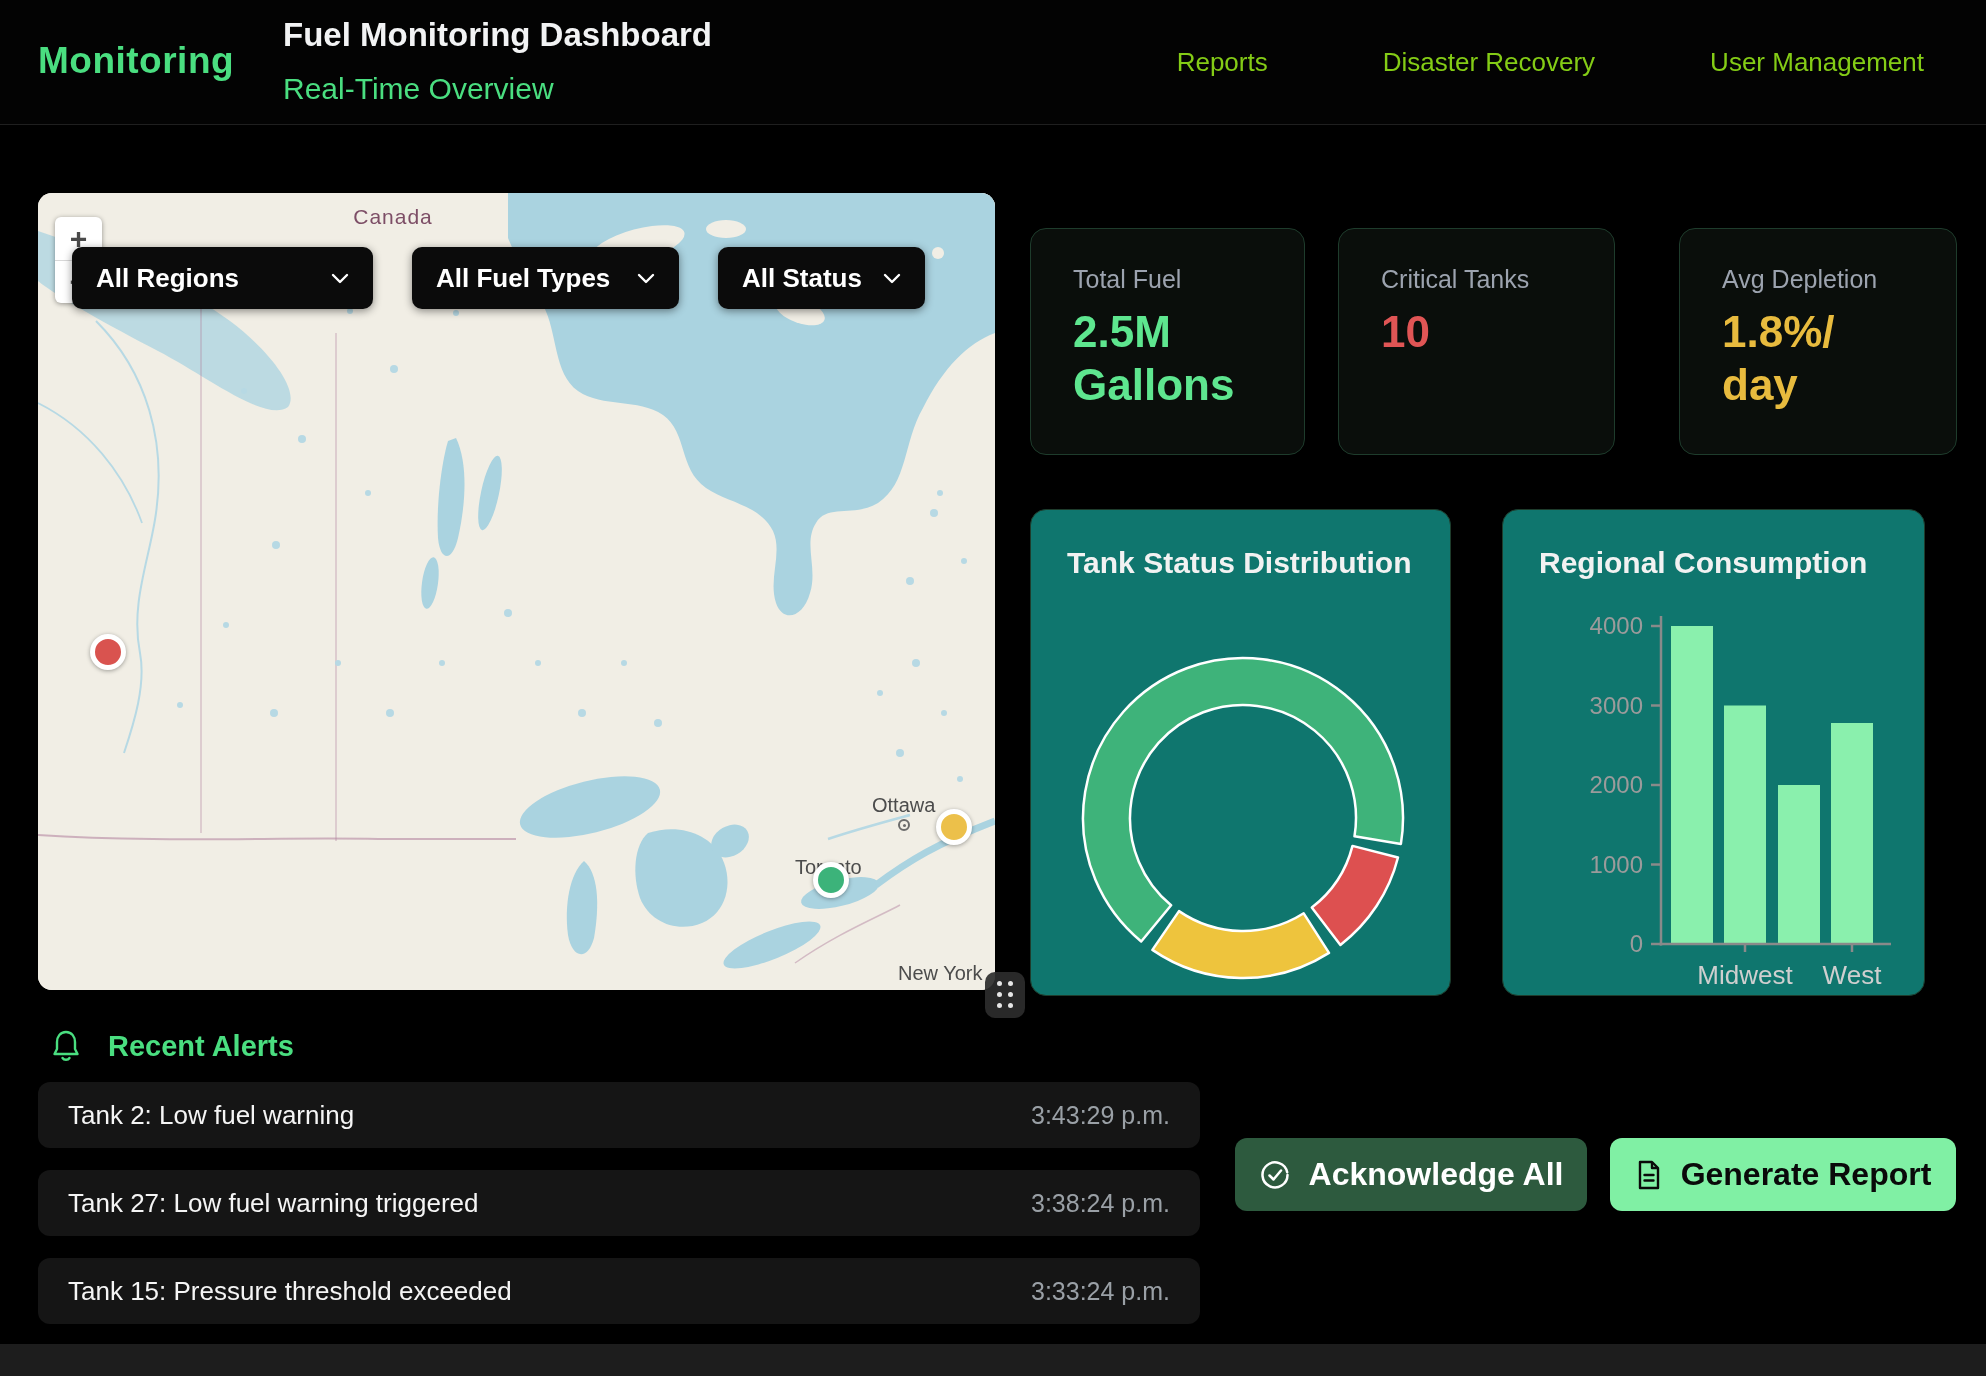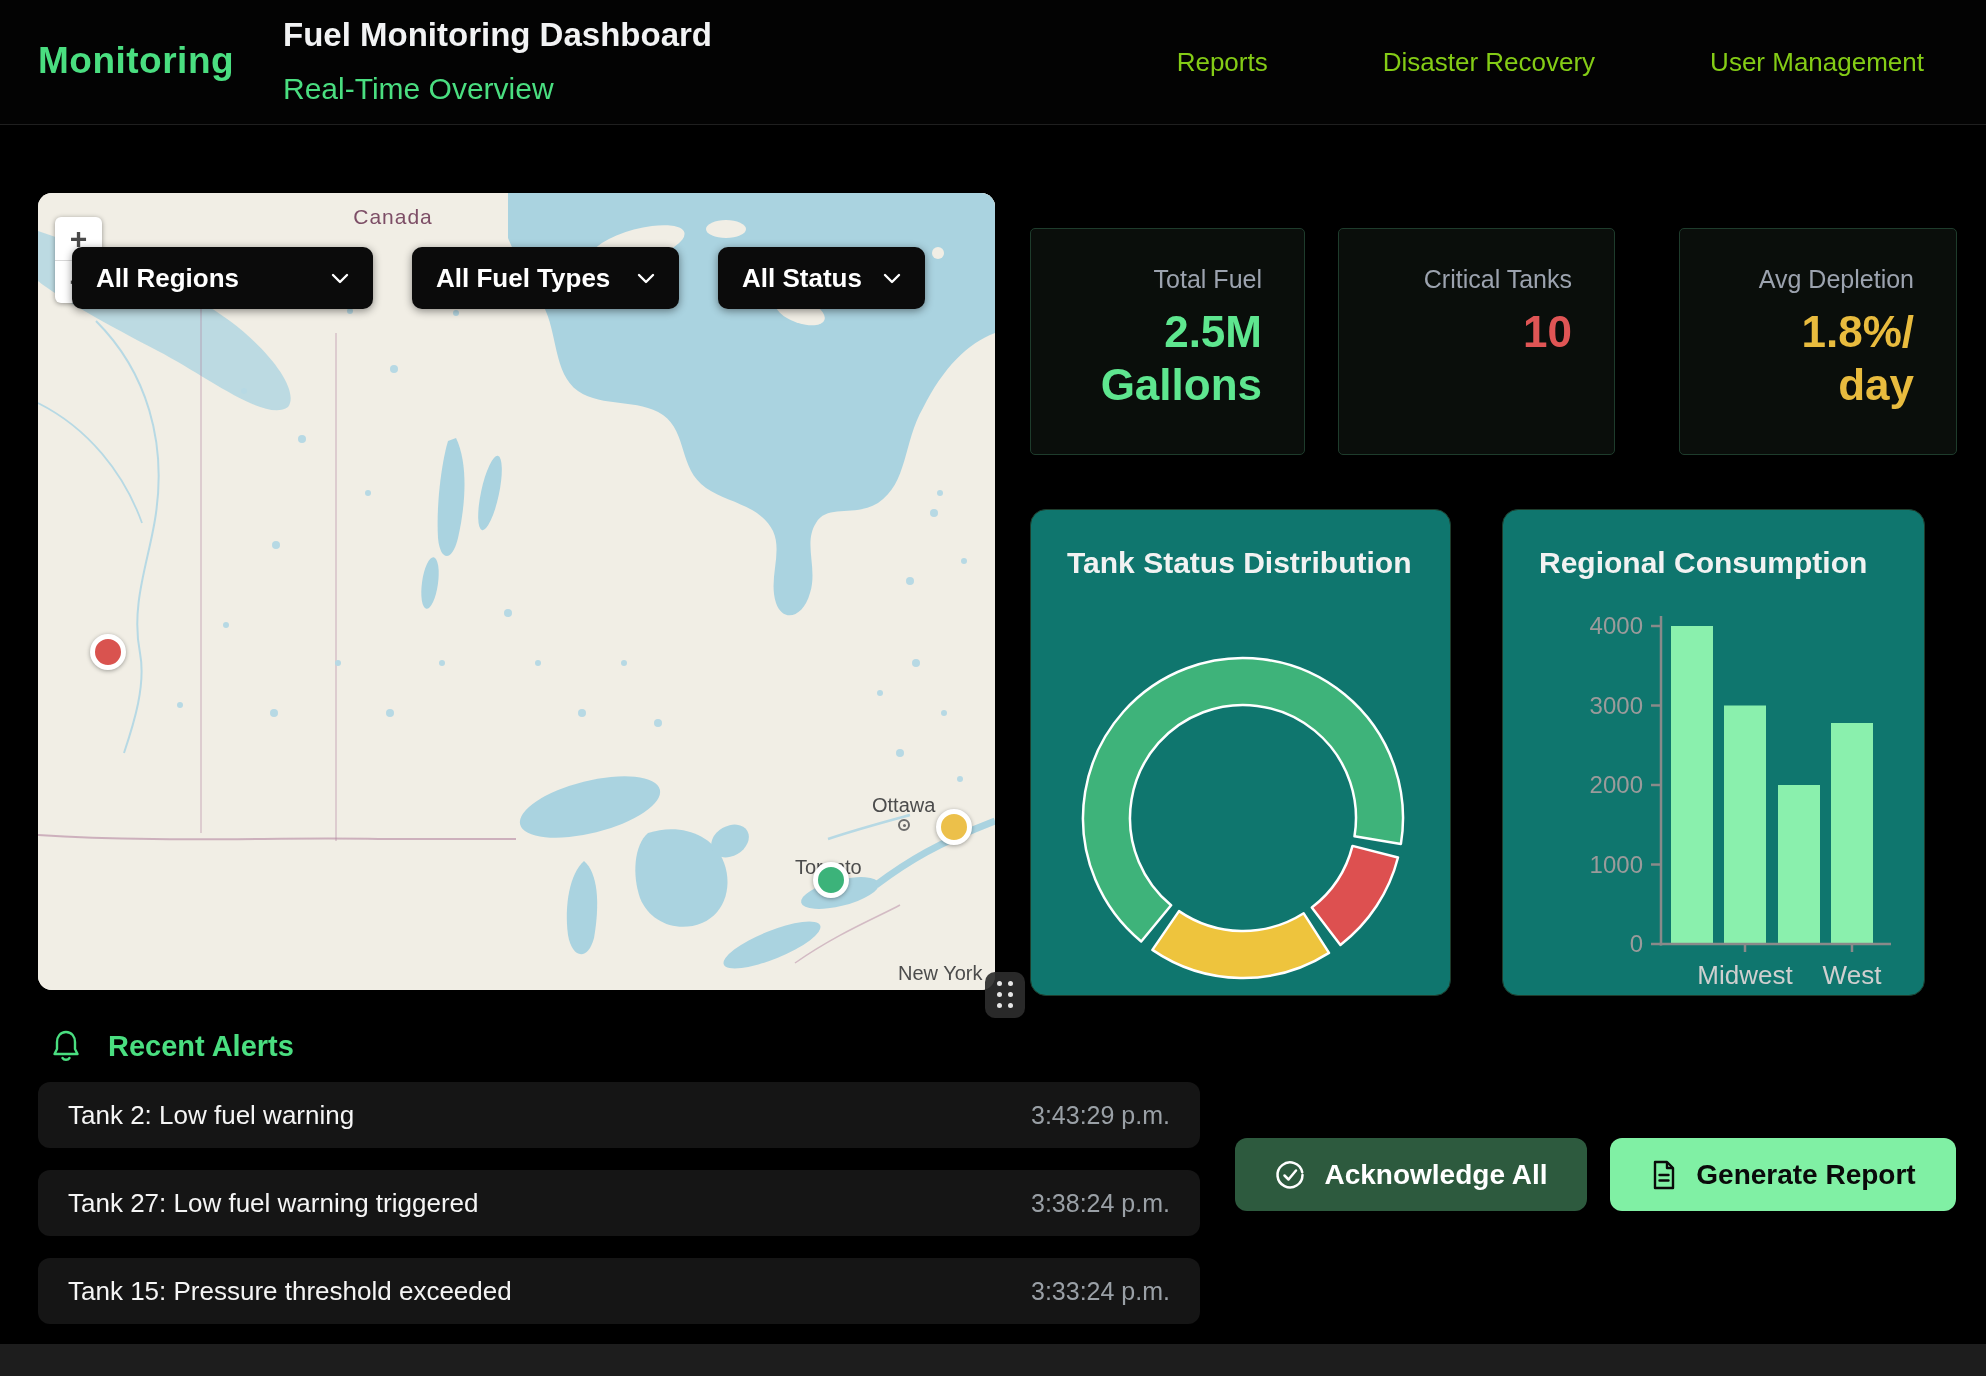--- a/index.html
+++ b/index.html
@@ -54,21 +54,21 @@
   .marker-yellow { left:898px; top:616px; background:#ecc04a; }
   .marker-green { left:775px; top:669px; background:#3cb37a; }
 
   .grip { left:985px; top:972px; width:40px; height:46px; background:rgba(44,44,44,.92);
           border-radius:10px; display:grid; grid-template-columns:repeat(2,6px);
           grid-template-rows:repeat(3,6px); gap:5px; place-content:center; cursor:grab; }
   .grip i { width:5px; height:5px; border-radius:50%; background:#e6e6e6; }
 
   
   .stat-card { top:228px; height:227px; background:#0a0e0b; border:1.5px solid #1e3c2c;
-               border-radius:5px; padding:36px 42px;text-align:right; }
+               border-radius:16px; padding:36px 42px; }
   .stat-1 { left:1030px; width:275px; } .stat-2 { left:1338px; width:277px; } .stat-3 { left:1647px; width:278px;margin-left:32px; }
   .stat-label { font-size:25px; color:#9ca3af; font-weight:500; margin-bottom:12px; }
   .stat-value { font-size:44px; font-weight:700; line-height:1.2; white-space:pre-line; }
   .v-green { color:#5ee68f; } .v-red { color:#e05555; } .v-amber { color:#e8bb3e; }
 
   
   .chart-panel { top:509px; height:487px; background:#0f766e; border:1.5px solid #1e3c2c;
                  border-radius:16px; }
   .panel-donut { left:1030px; width:421px; }
   .panel-bars  { left:1502px; width:423px; }
@@ -79,21 +79,21 @@
   
   .alerts-head { left:50px; top:1028px; display:flex; align-items:center; gap:26px; }
   .alerts-title { font-size:29px; font-weight:700; color:#4ade80; }
   .alert-row { left:38px; width:1162px; height:66px; background:#151515; border-radius:12px;
                display:flex; align-items:center; justify-content:space-between; padding:0 30px; }
   .row-1 { top:1082px; } .row-2 { top:1170px; } .row-3 { top:1258px; }
   .alert-msg { font-size:26px; color:#f5f5f5; }
   .alert-time { font-size:25px; color:#9aa0a6; }
 
   .btn { top:1138px; height:73px; border-radius:12px; display:flex; align-items:center;
-         justify-content:center; gap:18px; font-size:28px; font-weight:700; cursor:pointer; border:none; }
+         justify-content:center; gap:18px; font-size:32px; font-weight:700; cursor:pointer; border:none; }
   .btn-ack { left:1235px; width:352px; background:#2d5a3e; color:#fff; }
   .btn-report { left:1610px; width:346px; background:#80f0a4; color:#0a0a0a; }
 
   .footer-strip { left:0; top:1344px; width:1986px; height:32px; background:#1d1d1d; }
 </style>
 </head>
 <body>
 
 <div class="abs header">
   <div class="abs brand">Monitoring</div>

